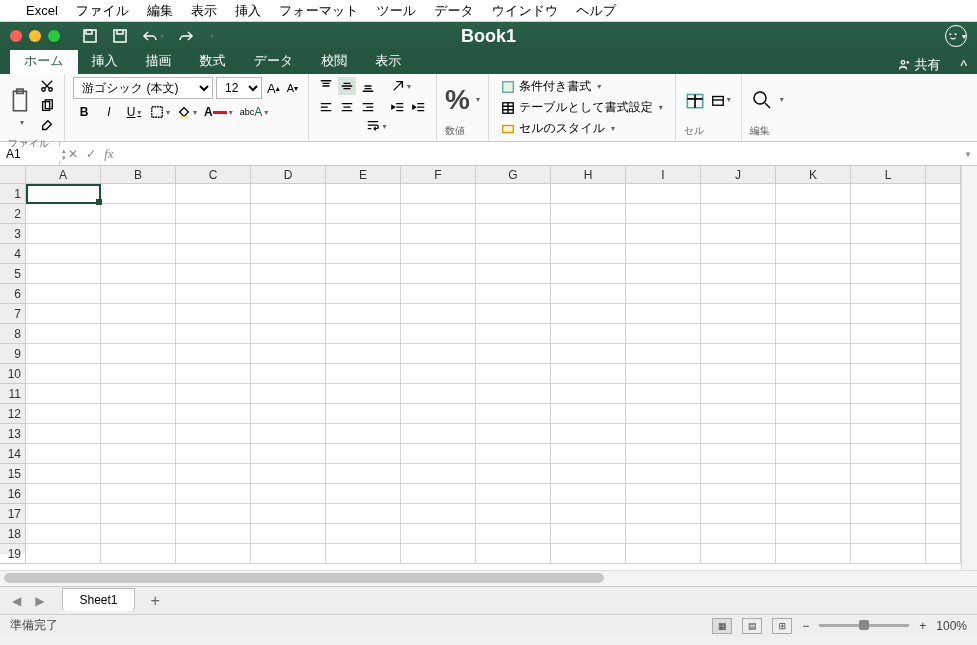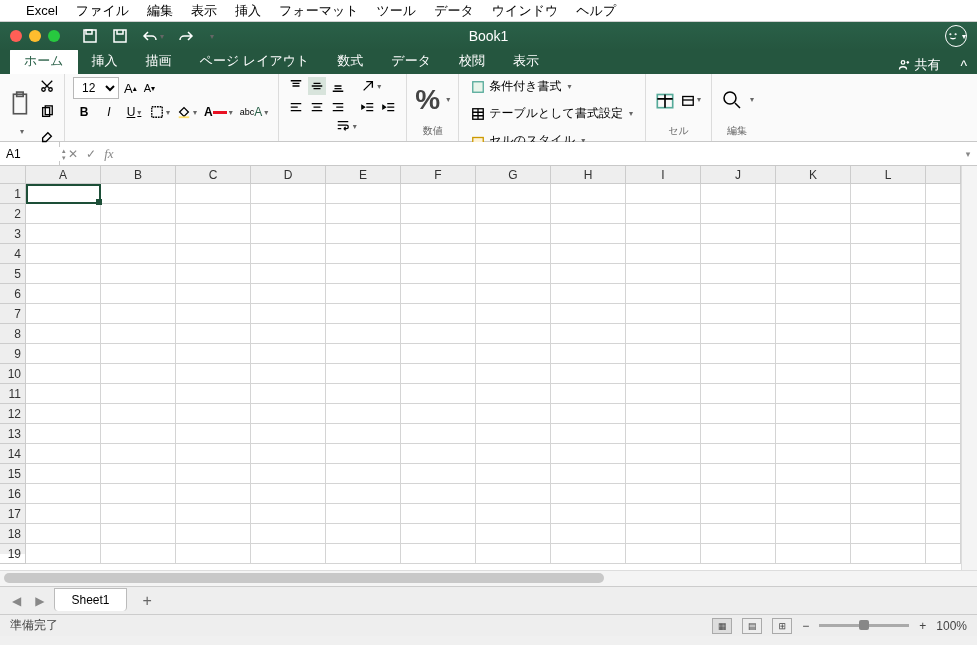--- a/index.html
+++ b/index.html
@@ -11,40 +11,40 @@
 .mac-menu span { font-size: 13px; color: #000; }
 .mac-menu .appname { font-weight: normal; }
 
 
 .titlebar { height: 28px; background: linear-gradient(#2a6048,#25563f); display: flex; align-items: center; color: #fff; position: relative; }
 .traffic { display: flex; gap: 7px; padding: 0 10px; }
 .tl { width: 12px; height: 12px; border-radius: 50%; }
 .tl.r { background: #ff5f56; } .tl.y { background: #ffbd2e; } .tl.g { background: #27c93f; }
 .qat { display: flex; gap: 10px; margin-left: 10px; align-items: center; }
 .qat svg, .titlebar-right svg { width: 16px; height: 16px; }
-.doc-title { position: absolute; left: 50%; transform: translateX(-50%); font-size: 14px; color: #fff; }
+.doc-title { position: absolute; left: 50%; transform: translateX(-50%); font-size: 18px; color: #fff; font-weight: bold; }
 .titlebar-right { margin-left: auto; display: flex; align-items: center; gap: 10px; padding-right: 10px; }
 .search-wrap { background: #1e4a37; border-radius: 4px; padding: 2px 8px; display: flex; align-items: center; gap: 5px; width: 160px; }
 .search-wrap input { background: transparent; border: none; color: #ccc; font-size: 12px; outline: none; width: 100%; }
 .smiley { width: 22px; height: 22px; border: 1.5px solid #fff; border-radius: 50%; display: flex; align-items: center; justify-content: center; }
 
 
 .ribbon-tabs { height: 24px; background: #25563f; display: flex; align-items: flex-end; padding-left: 10px; color: #fff; }
 .ribbon-tabs .tab { padding: 4px 14px; font-size: 13px; cursor: pointer; }
 .ribbon-tabs .tab.active { background: #fff; color: #2a6048; border-radius: 3px 3px 0 0; }
 .ribbon-tabs .share { margin-left: auto; display: flex; align-items: center; gap: 4px; padding: 0 10px; font-size: 13px; }
 .ribbon-tabs .chev { padding: 0 10px; font-size: 14px; }
 
 
 .ribbon { height: 68px; background: #fafafa; border-bottom: 1px solid #c8c8c8; display: flex; }
 .group { border-right: 1px solid #dcdcdc; display: flex; flex-direction: column; padding: 3px 8px; }
 .group-body { flex: 1; display: flex; align-items: center; gap: 4px; }
-.group-label { text-align: center; font-size: 10px; color: #666; padding-top: 2px; }
+.group-label { text-align: left; font-size: 10px; color: #666; padding-top: 2px; }
 .btn { display: flex; align-items: center; justify-content: center; padding: 2px; cursor: pointer; }
-.stack2 { display: flex; flex-direction: column; gap: 8px; }
+.stack2 { display: flex; flex-direction: column; gap: 2px; }
 .dd { font-size: 8px; color: #666; margin-left: 2px; }
 select.combo, input.combo { border: 1px solid #b8b8b8; background: #fff; font-size: 12px; height: 22px; padding: 0 4px; }
 .row { display: flex; gap: 3px; }
 .percent { font-size: 28px; font-weight: bold; color: #444; }
 .styles-item { display: flex; align-items: center; gap: 4px; font-size: 12px; padding: 1px 4px; cursor: pointer; }
 
 
 .name-formula { height: 24px; background: #fff; border-bottom: 1px solid #c8c8c8; display: flex; align-items: center; }
 .name-box { width: 60px; height: 100%; border-right: 1px solid #c8c8c8; display: flex; align-items: center; }
 .name-box input { border: none; width: 62px; padding-left: 6px; font-size: 12px; outline: none; }
@@ -66,21 +66,21 @@
 .cell { width: 75px; border-right: 1px solid #d4d4d4; border-bottom: 1px solid #d4d4d4; }
 .active-cell { position: absolute; top: 18px; left: 26px; width: 75px; height: 20px; border: 2px solid #1d4f38; pointer-events: none; }
 .active-cell::after { content: ''; position: absolute; right: -3px; bottom: -3px; width: 6px; height: 6px; background: #1d4f38; }
 .vscroll { position: absolute; top: 0; right: 0; width: 16px; bottom: 0; background: #f4f4f4; border-left: 1px solid #ddd; }
 .hscroll-area { height: 16px; background: #f4f4f4; border-top: 1px solid #ddd; position: relative; }
 .hscroll-thumb { position: absolute; top: 2px; left: 4px; width: 600px; height: 10px; background: #c8c8c8; border-radius: 5px; }
 
 
 .sheets { height: 28px; background: #eee; border-top: 1px solid #ccc; display: flex; align-items: center; padding-left: 8px; gap: 6px; }
 .nav-arrow { color: #888; padding: 0 4px; cursor: pointer; }
-.sheet-tab { background: #fff; border: 1px solid #bbb; border-bottom: none; padding: 4px 16px; font-size: 12px; border-radius: 0 0 4px 4px; transform: translateY(-1px); }
+.sheet-tab { background: #fff; border: 1px solid #bbb; border-bottom: none; padding: 4px 16px; font-size: 12px; border-radius: 0 0 4px 4px; transform: translateY(-1px); margin-left: 8px; }
 .add-sheet { font-size: 16px; color: #666; padding: 0 10px; cursor: pointer; }
 
 
 .status { height: 22px; background: #eee; border-top: 1px solid #ccc; display: flex; align-items: center; padding: 0 10px; font-size: 12px; color: #444; }
 .status .right { margin-left: auto; display: flex; align-items: center; gap: 10px; }
 .view-btn { width: 20px; height: 16px; border: 1px solid #aaa; display: inline-flex; align-items: center; justify-content: center; font-size: 9px; }
 .zoom-slider { width: 90px; height: 3px; background: #aaa; position: relative; }
 .zoom-slider::after { content: ''; position: absolute; left: 50%; top: -4px; width: 10px; height: 10px; background: #888; border-radius: 2px; transform: translateX(-50%); }
 
 svg { stroke: currentColor; fill: none; stroke-width: 1.5; }
@@ -144,21 +144,20 @@
         </svg>
         <span class="dd" style="color:#fff">▾</span>
       </div>
   </div>
 </div>
 
 <div class="ribbon-tabs">
   <div class="tab active">ホーム</div>
   <div class="tab">挿入</div>
   <div class="tab">描画</div>
-  <div class="tab">ページ レイアウト</div>
   <div class="tab">数式</div>
   <div class="tab">データ</div>
   <div class="tab">校閲</div>
   <div class="tab">表示</div>
   <div class="share">
     <svg viewBox="0 0 16 16" width="14" height="14">
         <circle cx="8" cy="5" r="2"></circle>
         <path d="M4 13c0-2 2-3 4-3s4 1 4 3"></path>
         <path d="M12 5h3M13.5 3.5v3"></path>
       </svg>
@@ -197,20 +196,21 @@
             </svg>
           </span>
       </div>
     </div>
     <div class="group-label">ファイル</div>
   </div>
 
   <div class="group">
     <div class="stack2" style="gap:4px">
       <div class="row">
+        <select class="combo" style="width:140px"><option>游ゴシック (本文)</option></select>
         <select class="combo" style="width:46px"><option>12</option></select>
         <span class="btn" style="font-size:13px">A<span style="font-size:8px">▴</span></span>
         <span class="btn" style="font-size:11px">A<span style="font-size:8px">▾</span></span>
       </div>
       <div class="row">
         <span class="btn" style="font-weight:bold;width:22px">B</span>
         <span class="btn" style="font-style:italic;width:22px">I</span>
         <span class="btn" style="text-decoration:underline;width:22px">U<span class="dd">▾</span></span>
         <span class="btn">
             <svg viewBox="0 0 16 16" width="14" height="14">

